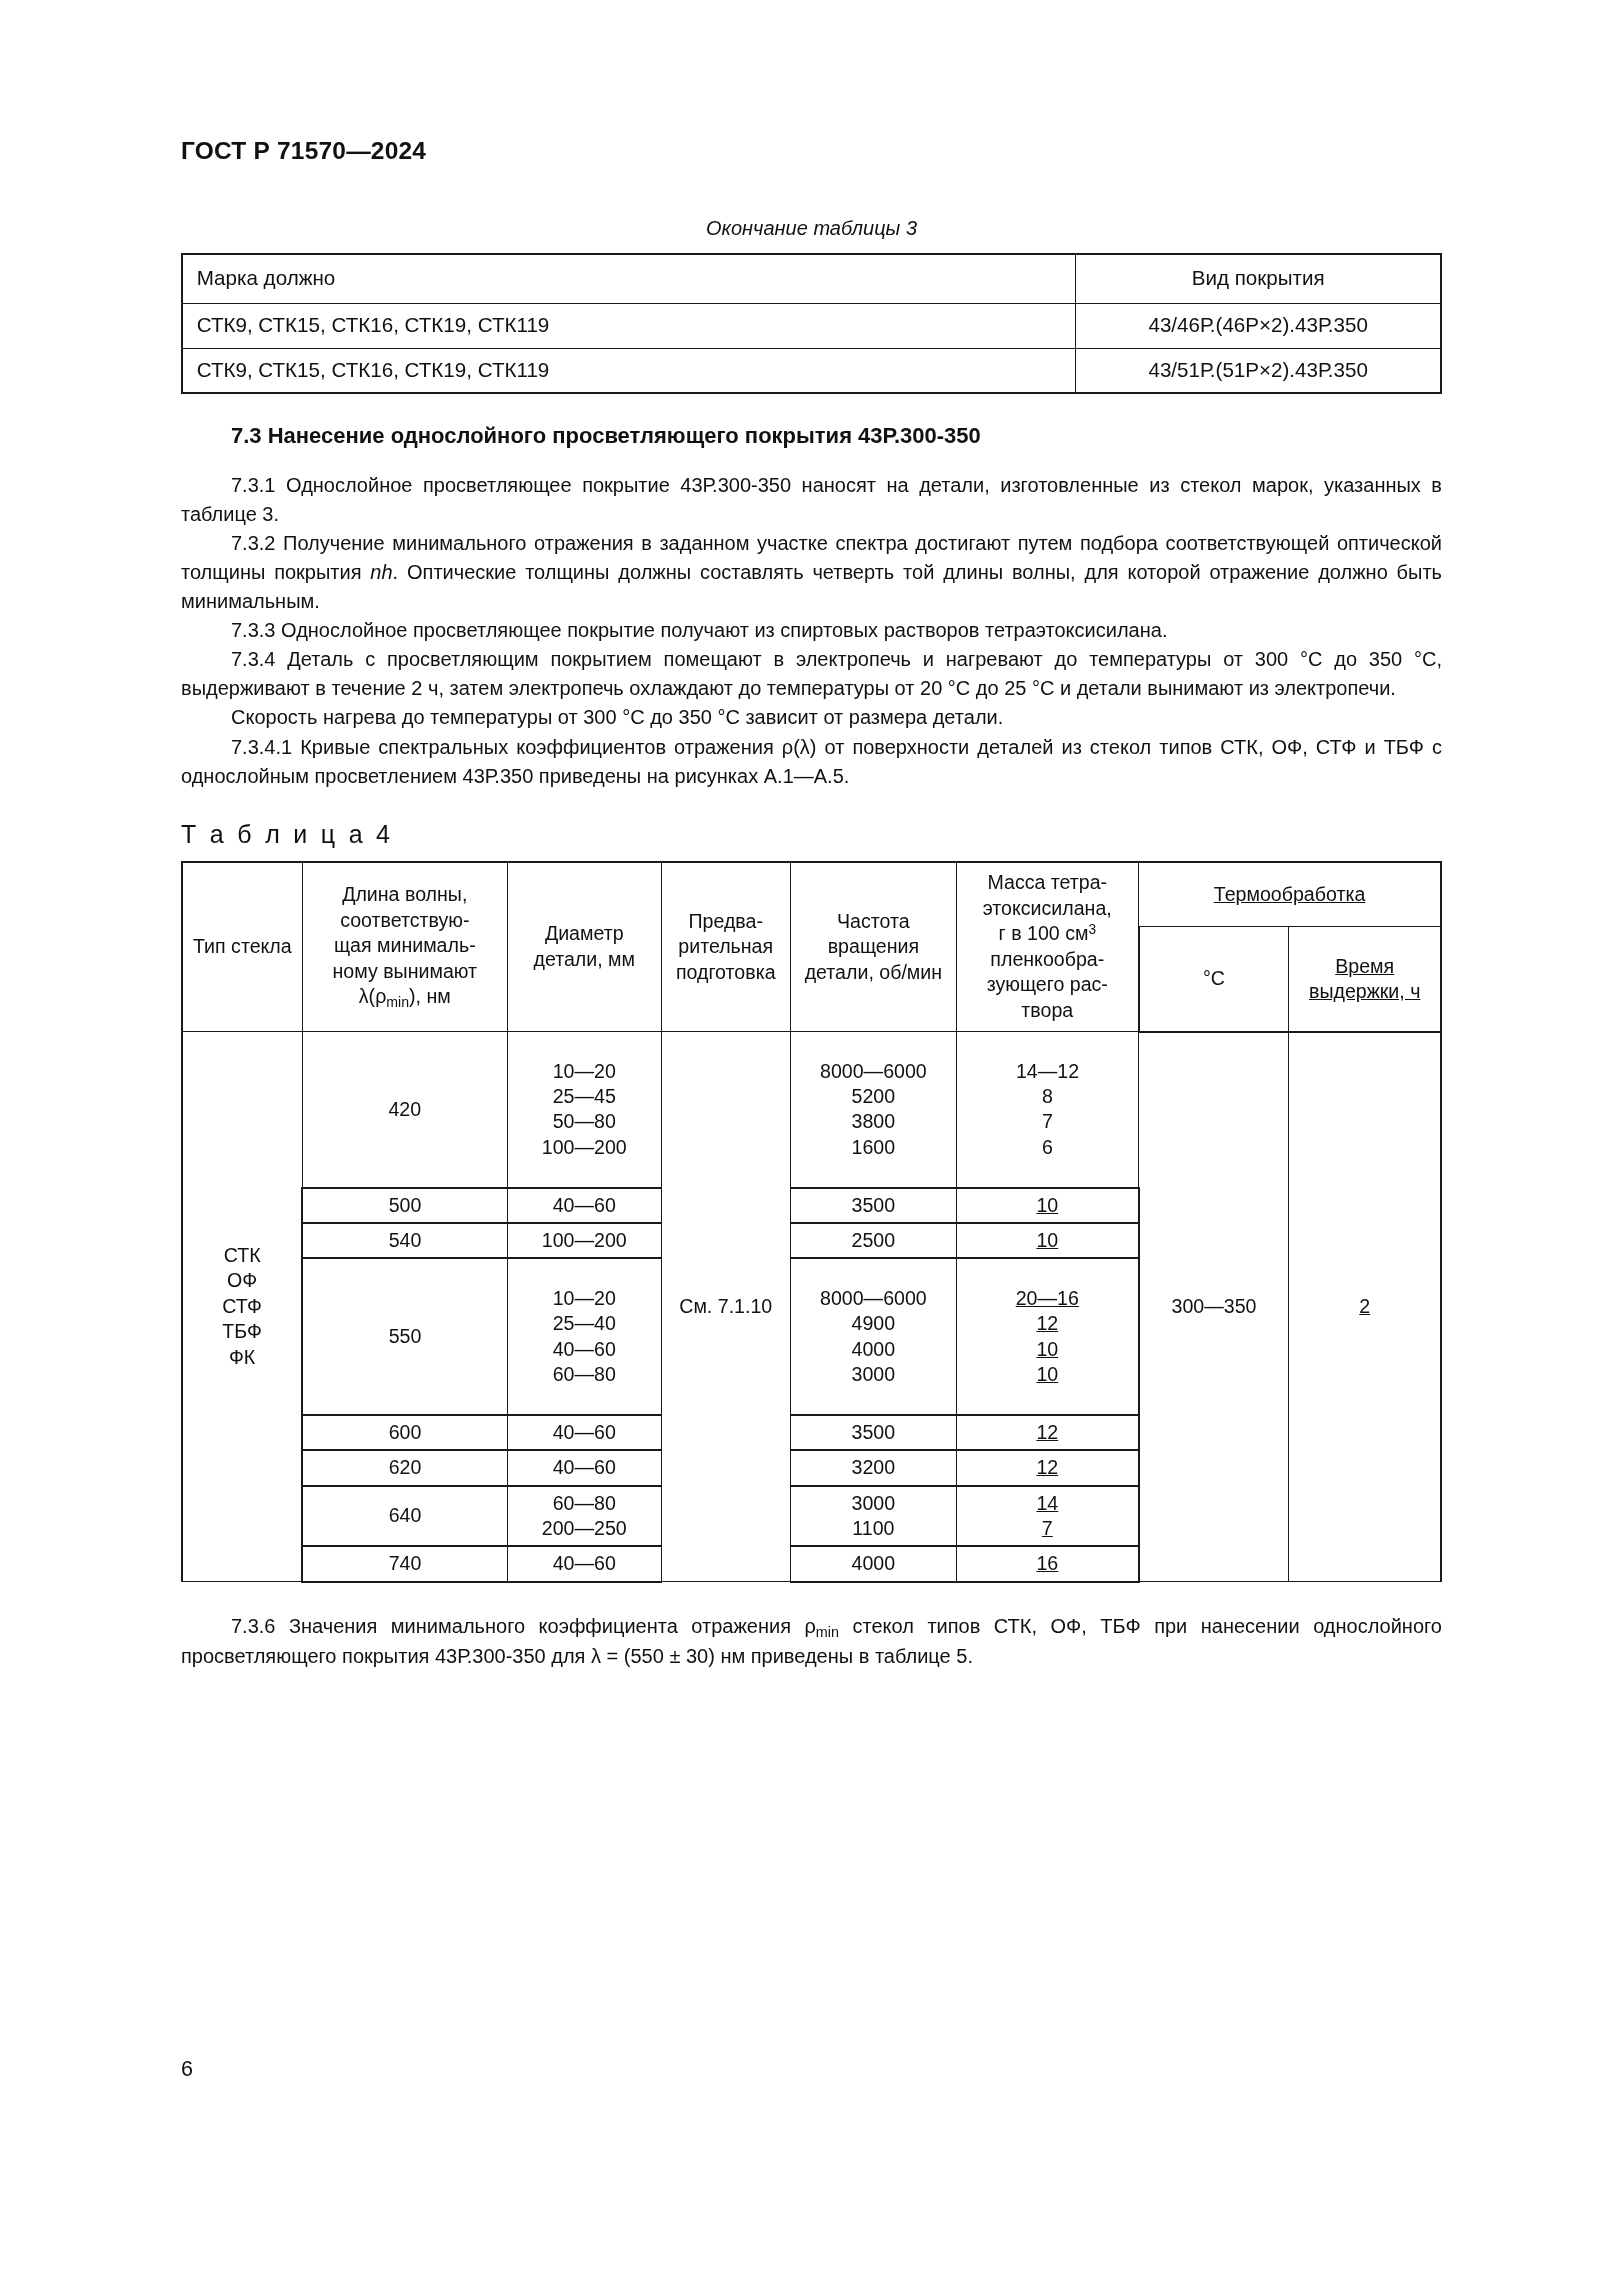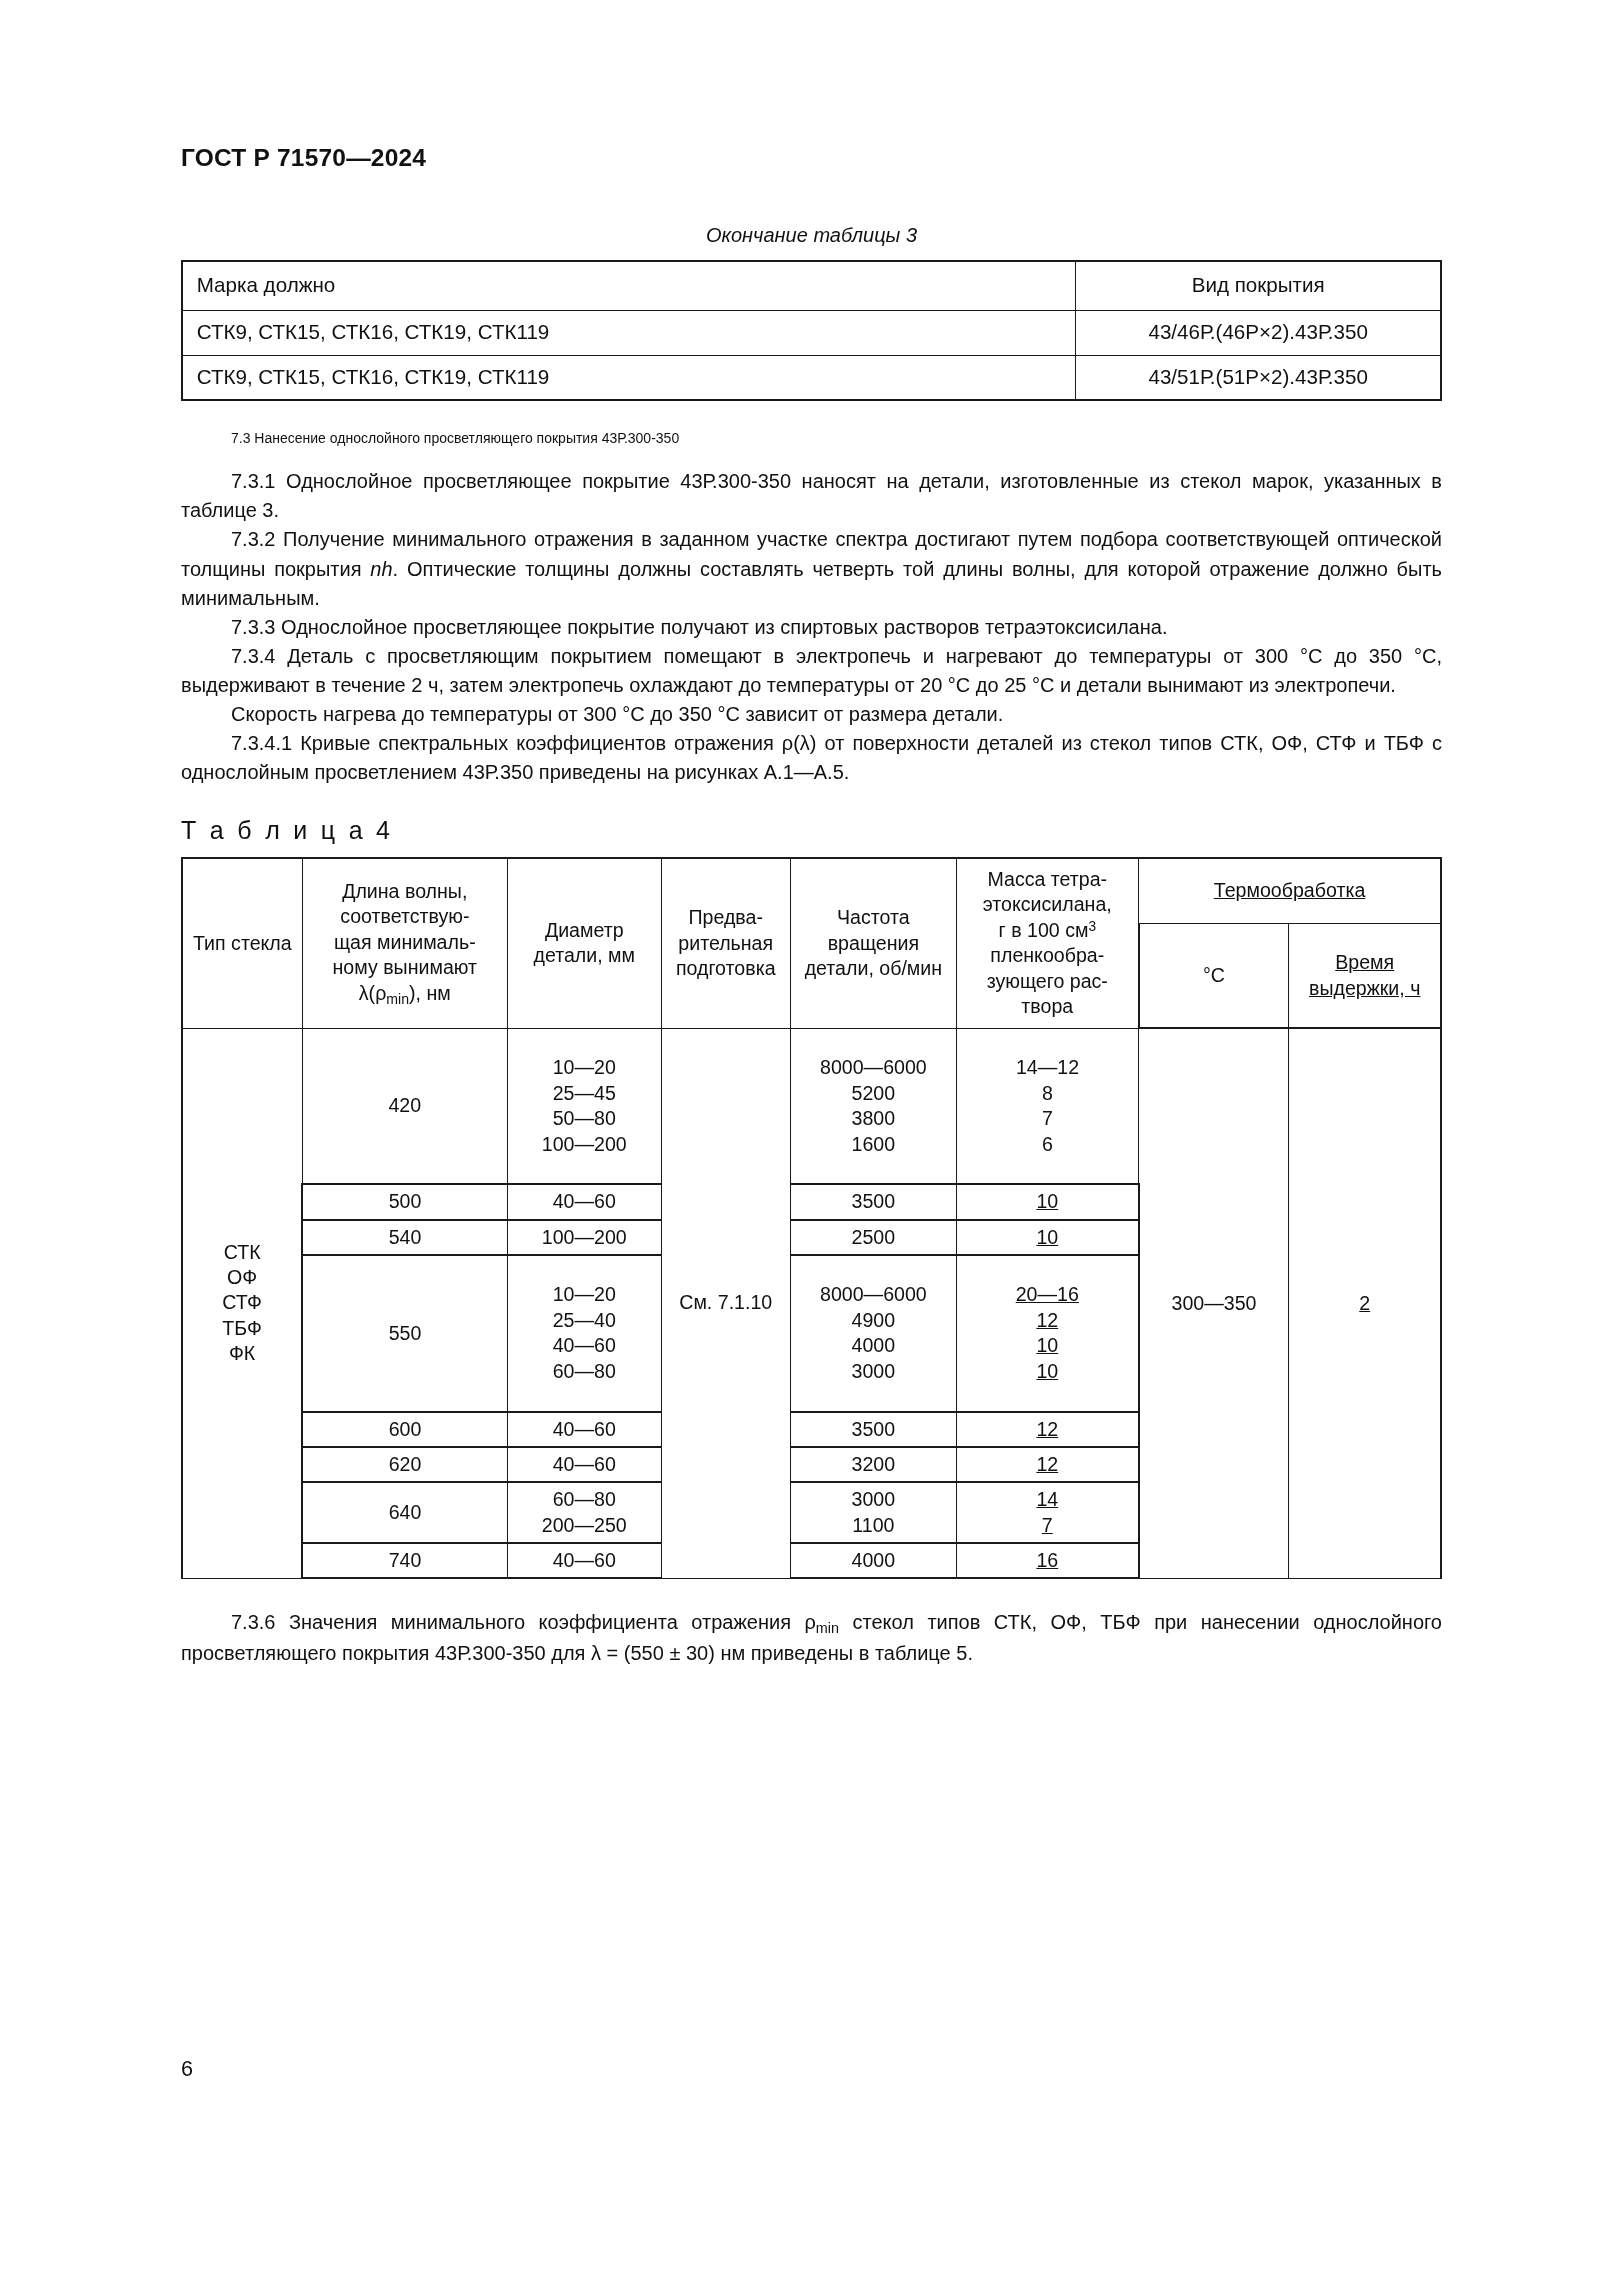--- a/index.html
+++ b/index.html
@@ -18,21 +18,21 @@
   .page {
     position: absolute;
     left: 0; top: 0;
     width: 1621px;
     height: 2293px;
     overflow: hidden;
   }
   .content {
     position: absolute;
     left: 181px;
-    top: 145px;
+    top: 138px;
     width: 1261px;
   }
 
   
   .doc-header {
     font-size: 24.5px;
     font-weight: bold;
     letter-spacing: 0.2px;
     margin: 0 0 51px 0;
     line-height: 1.1;
@@ -65,22 +65,22 @@
   }
   table.t3 .c-mark { width: 71%; text-align: left; }
   table.t3 .c-kind { width: 29%; text-align: center; }
   table.t3 .outer-top td, table.t3 .outer-top th { border-top-width: 2.7px; }
   table.t3 tr:last-child td { border-bottom-width: 2.7px; }
   table.t3 td:first-child, table.t3 th:first-child { border-left-width: 2.7px; }
   table.t3 td:last-child, table.t3 th:last-child { border-right-width: 2.7px; }
 
   
   h3.clause-head {
-    font-size: 14px;
-    font-weight: normal;
+    font-size: 22px;
+    font-weight: bold;
     margin: 28px 0 0 0;
     padding-left: 50px;
     line-height: 1.3;
   }
   p.body {
     font-size: 20px;
     margin: 0;
     line-height: 1.455;
     text-align: justify;
     text-indent: 50px;

